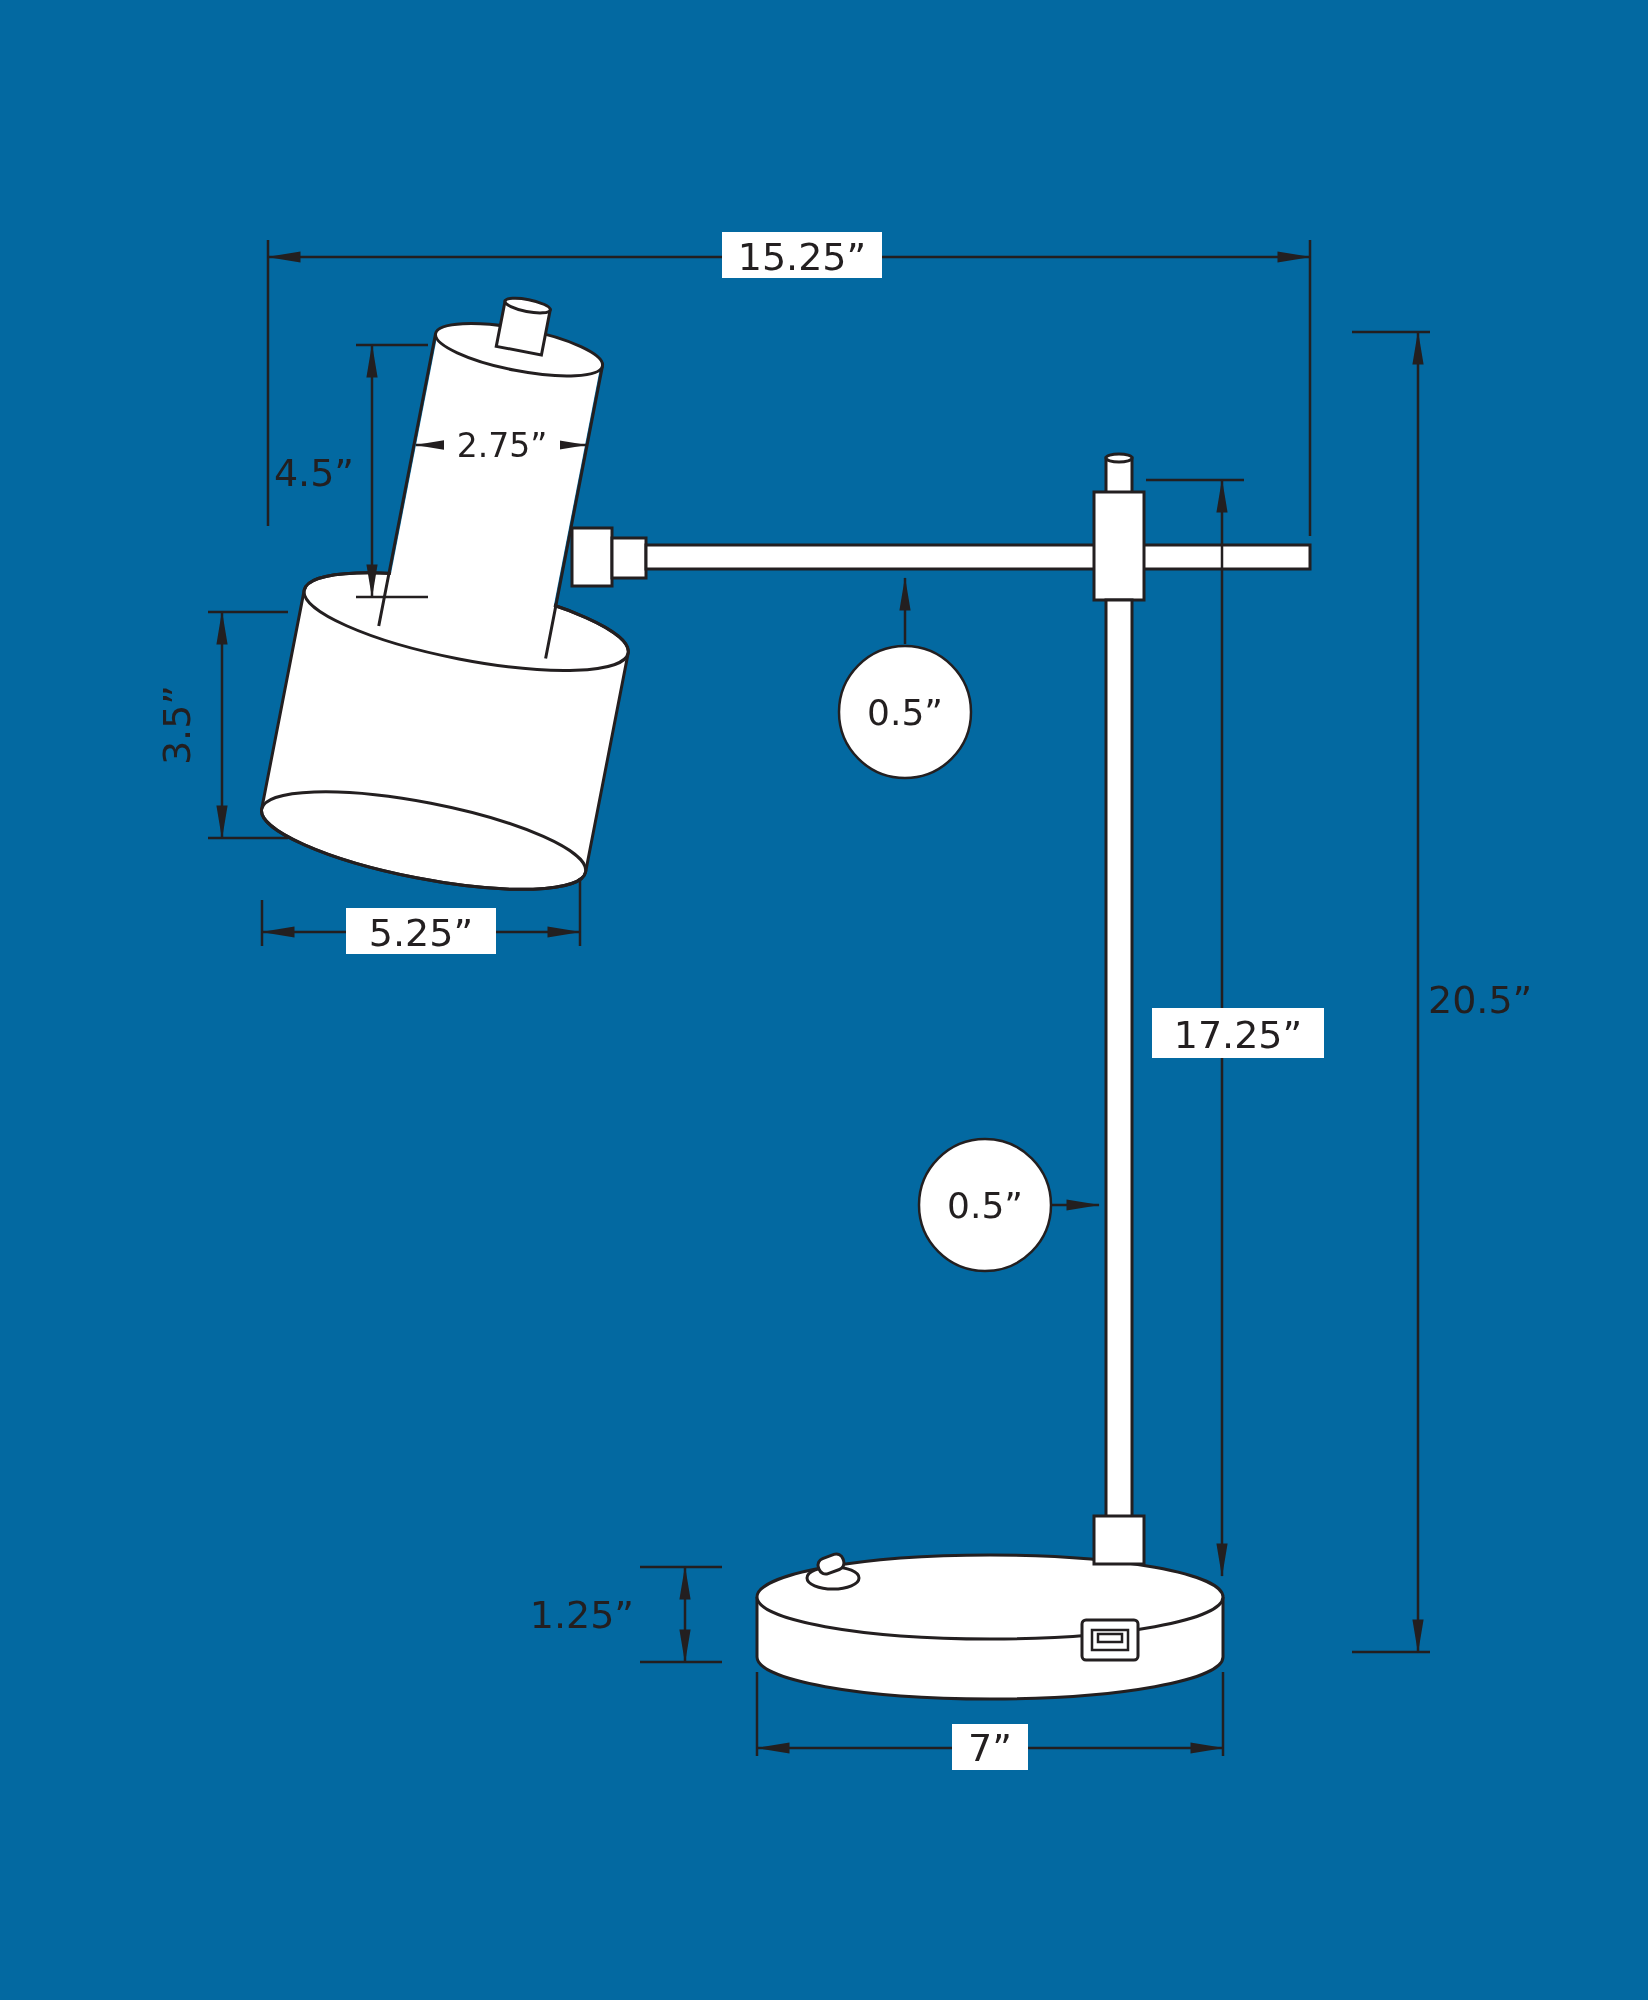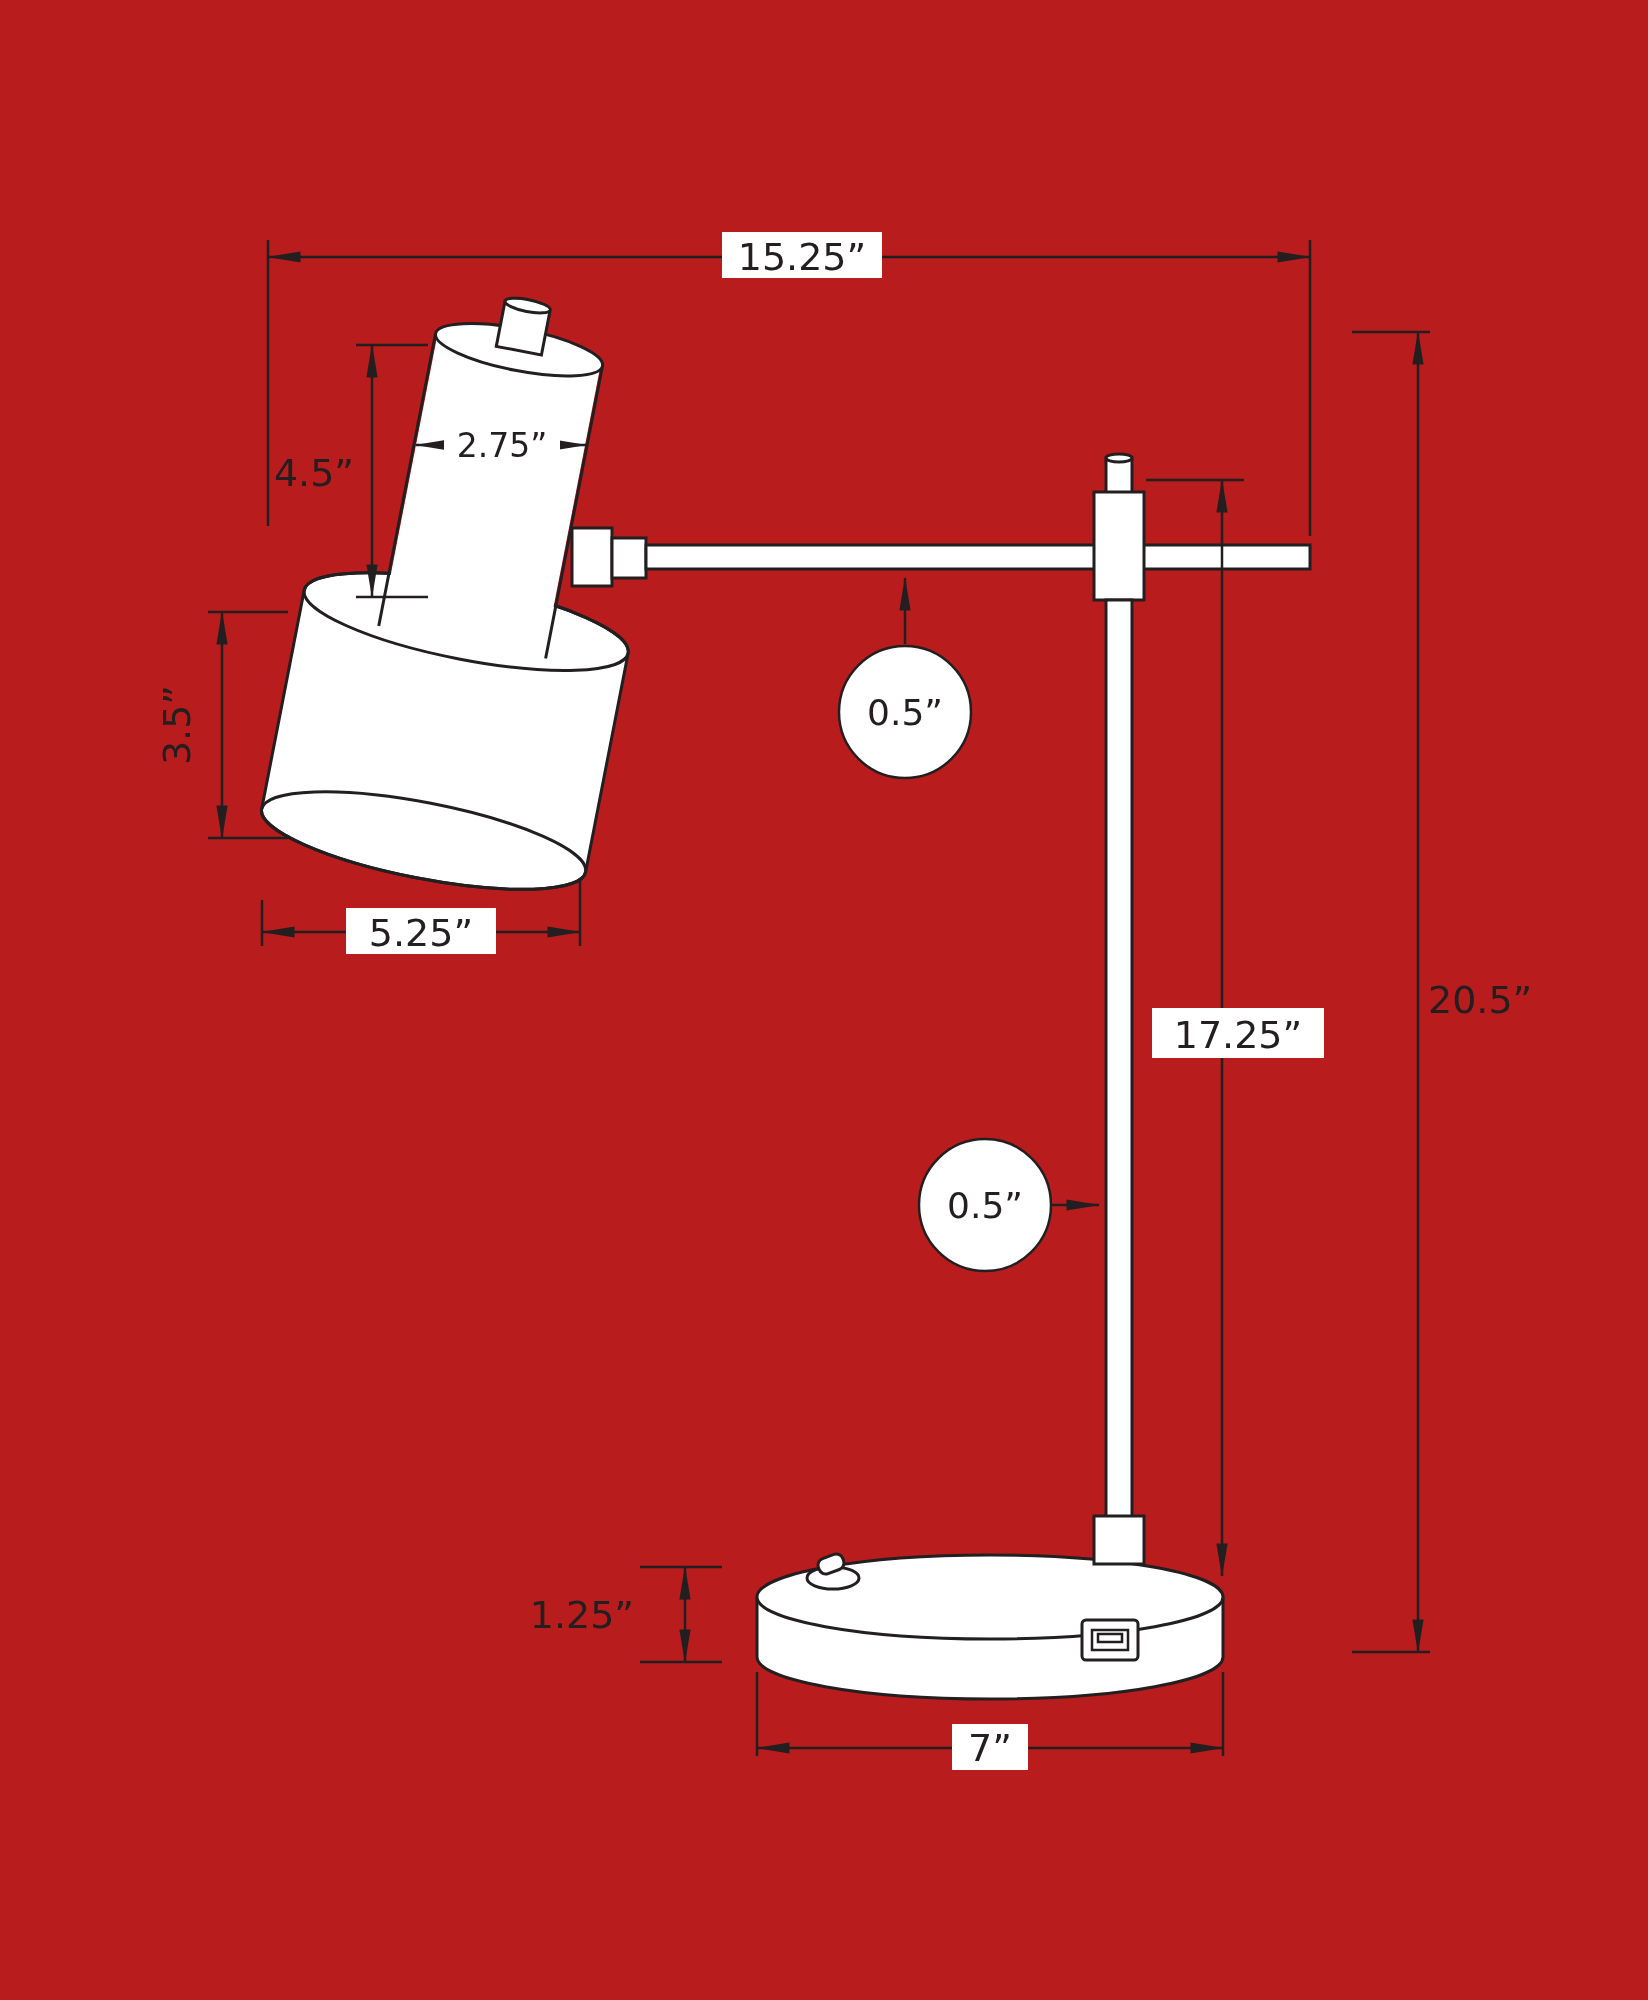--- a/index.html
+++ b/index.html
@@ -1,16 +1,16 @@
 <!DOCTYPE html>
 <html><head>
 <meta charset="utf-8">
 <style>
   html,body{margin:0;padding:0;background:#ffffff;}
-  .stage{width:1648px;height:2000px;position:relative;background:#b91c1c;}
+  .stage{width:1648px;height:2000px;position:relative;background:#0369a1;}
   svg{display:block;}
   .body-line{stroke:#231f20;stroke-width:3;fill:none;}
   .body-fill{stroke:#231f20;stroke-width:3;fill:#ffffff;}
   .mask{fill:#ffffff;stroke:none;}
   .dim{stroke:#231f20;stroke-width:2.5;fill:none;}
   .dim-fill{stroke:#231f20;stroke-width:2.5;fill:#ffffff;}
   .lblbg{fill:#ffffff;stroke:none;}
   .lbl{font-family:"DejaVu Sans",sans-serif;font-size:38px;fill:#231f20;}
   .lbl-sm{font-family:"DejaVu Sans",sans-serif;font-size:33px;fill:#231f20;}
   .lbl-c{font-family:"DejaVu Sans",sans-serif;font-size:36px;fill:#231f20;}

